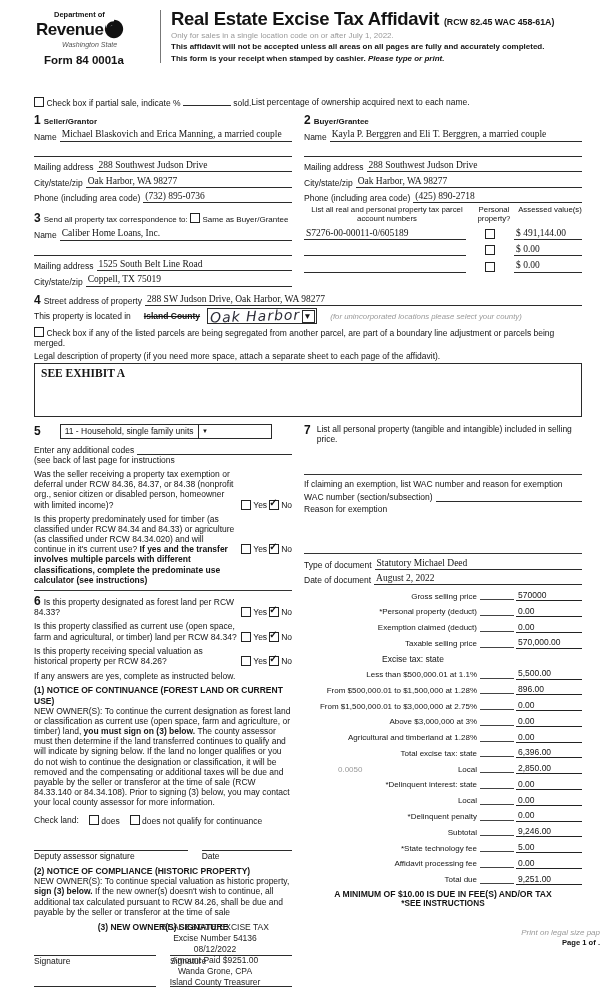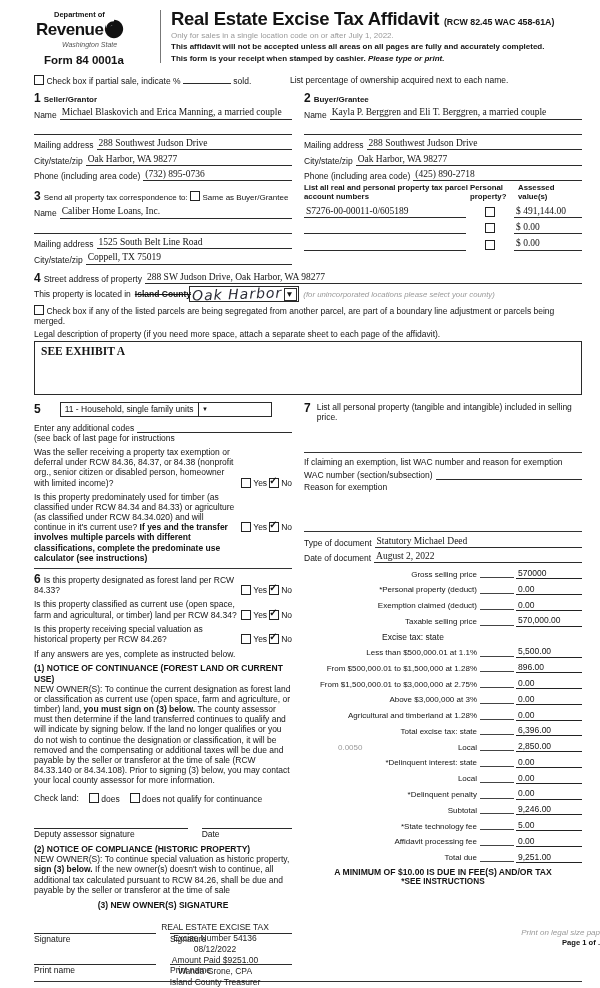--- a/index.html
+++ b/index.html
@@ -32,21 +32,21 @@
   
   .cols{display:flex;gap:12px}
   .colL{width:258px;flex:none}
   .colR{flex:1;min-width:0}
   .lline{display:flex;align-items:flex-end;margin-top:3.2px}
   .lline .lab{white-space:nowrap;padding-right:3px}
   .lline .fv{flex:1;border-bottom:1px solid #2b2b2b;padding:0 2px;min-height:10px}
   .blank{border-bottom:1px solid #2b2b2b;height:11px;margin-top:3px}
   
   .ptab{margin-top:3px}
-  .phead{display:flex;font-weight:bold;font-size:7.8px;line-height:1.1}
+  .phead{display:flex;font-weight:normal;text-align:center;font-size:7.8px;line-height:1.1}
   .prow{display:flex;align-items:flex-end;margin-top:4px}
   .pnum{flex:1;border-bottom:1px solid #2b2b2b;min-height:11px;padding:0 2px}
   .pckbx{width:48px;flex:none;text-align:center}
   .pval{width:64px;flex:none;border-bottom:1px solid #2b2b2b;min-height:11px;padding:0 2px}
   
   .legalbox{border:1.6px solid #2a2a2a;height:46px;margin-top:2px;padding:3px 6px;
     font-family:"Liberation Serif",serif;font-weight:bold;font-size:11.5px}
   
   .dd{display:inline-flex;align-items:center;border:1.2px solid #2a2a2a;height:13px}
   .dd .ddtxt{padding:0 4px;white-space:nowrap}
@@ -96,21 +96,21 @@
         <small>(RCW 82.45 WAC 458-61A)</small>
       </div>
       <div class="sub gray">Only for sales in a single location code on or after July 1, 2022.</div>
       <div class="sub b">This affidavit will not be accepted unless all areas on all pages are fully and accurately completed.</div>
       <div class="sub"><span class="b">This form is your receipt when stamped by cashier.</span> <span class="b i">Please type or print.</span></div>
     </div>
   </div>
 
   <div class="content">
 
-    <div class="row" style="margin-top:0;justify-content:space-between">
+    <div class="row" style="margin-top:22px;justify-content:flex-start">
       <div>
         <span class="cb"></span>
         <span>Check box if partial sale, indicate %</span>
         <span class="fld" style="width:48px"></span>
         <span>sold.</span>
       </div>
       <div style="width:292px">List percentage of ownership acquired next to each name.</div>
     </div>
 
     <div class="cols" style="margin-top:5px">
@@ -202,21 +202,21 @@
         </div>
       </div>
     </div>
 
     <div style="margin-top:7px">
       <div class="lline" style="margin-top:0">
         <span class="secnum">4</span>
         <span class="lab">Street address of property</span>
         <span class="fv serif">288 SW Judson Drive, Oak Harbor, WA 98277</span>
       </div>
-      <div style="margin-top:2px;display:flex;align-items:center;gap:4px">
+      <div style="margin-top:2px;display:flex;align-items:center;gap:13px">
         <span>This property is located in</span>
         <span class="struck">Island County</span>
         <span class="countybox">
           <span class="hw countyhw">Oak Harbor</span>
           <span class="dd ddbtn" style="border:1px solid #2a2a2a;width:11px;height:11px;margin-right:1px">▼</span>
         </span>
         <span class="i gray" style="font-size:7.8px">(for unincorporated locations please select your county)</span>
       </div>
       <div style="margin-top:3px">
         <span class="cb"></span>

